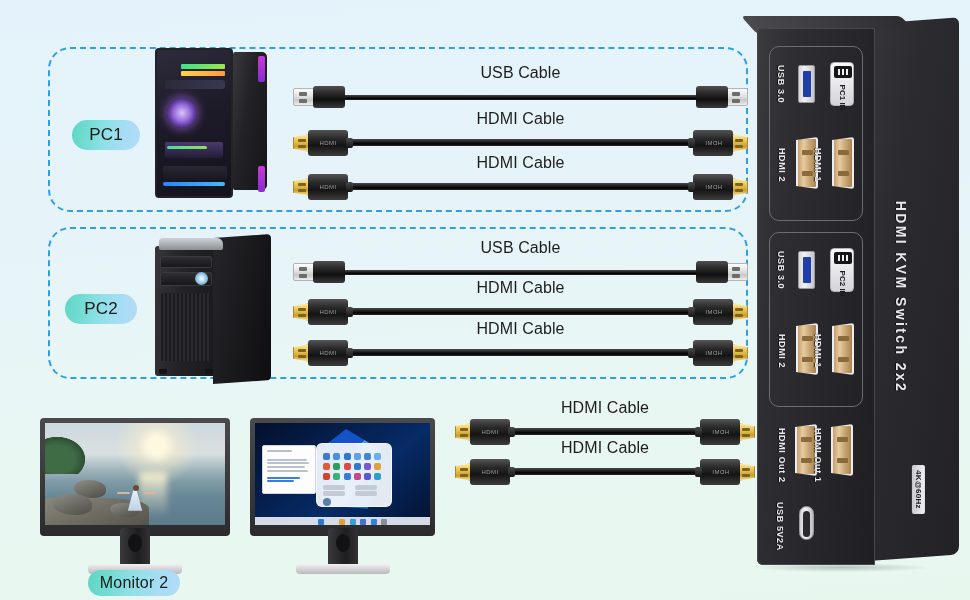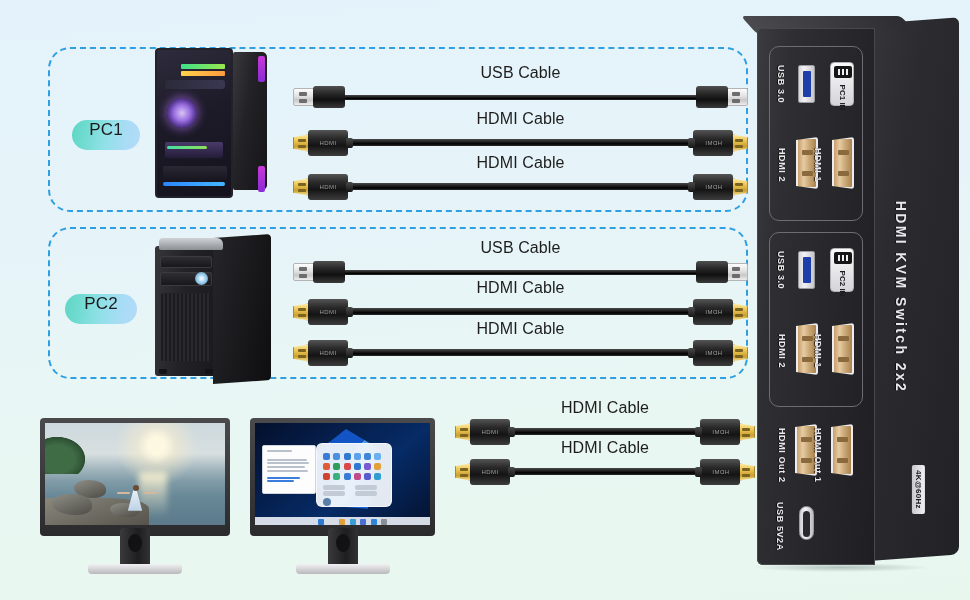--- a/index.html
+++ b/index.html
@@ -16,21 +16,21 @@
   .group-box {
     position: absolute;
     border: 2px dashed #2e9fe0;
     border-radius: 22px;
     background: transparent;
   }
 
   
   .pill {
     position: absolute;
-    display: flex; align-items: flex-start; justify-content: center;
+    display: flex; align-items: center; justify-content: center;
     background: linear-gradient(100deg, #5fd6c4 0%, #6fdbd0 20%, #8fe0e6 48%, #a9dcf6 78%, #b3dbf8 100%);
     border-radius: 16px;
     color: #1a1a1a;
     font-size: 17px;
     letter-spacing: .2px;
     white-space: nowrap;
   }
   .pill.mon { font-size: 16px; }
 
   
@@ -581,20 +581,23 @@
           <div class="arm" style="left:55%; width:7%;"></div>
           <div class="person-dress"></div>
           <div class="person-head"></div>
         </div>
       </div>
     </div>
     <div class="neck" style="left:80px; top:110px;"></div>
     <div class="base" style="left:48px; top:146px; width:94px;"></div>
   </div>
 
+  <div class="pill mon" style="left:88px; top:570px; width:92px; height:26px;">
+    <span>Monitor 2</span>
+  </div>
 
   <div class="monitor" style="left:250px; top:418px; width:185px; height:140px;">
     <div class="bezel" style="width:185px; height:118px;">
       <div class="screen">
         <div class="scene-win">
           <div class="bloom"></div>
           <div class="doc">
             <div class="ln" style="top:8%; width:48%;"></div>
             <div class="ln" style="top:26%; width:76%;"></div>
             <div class="ln" style="top:34%; width:80%;"></div>

